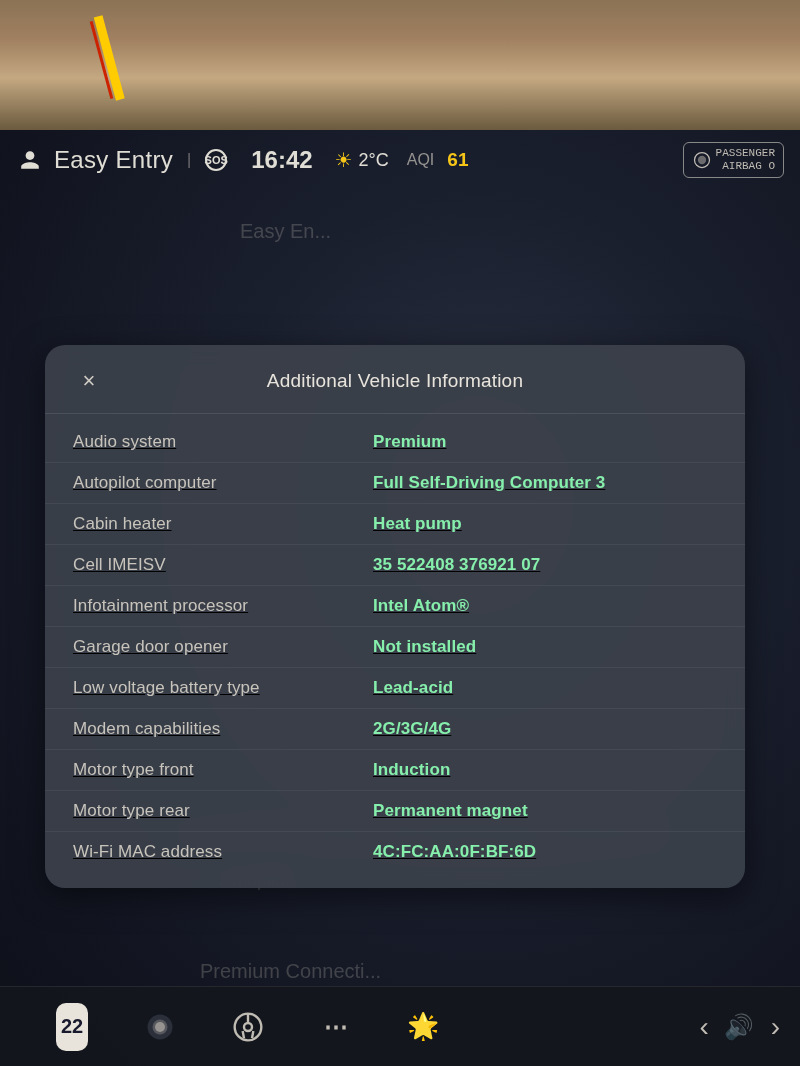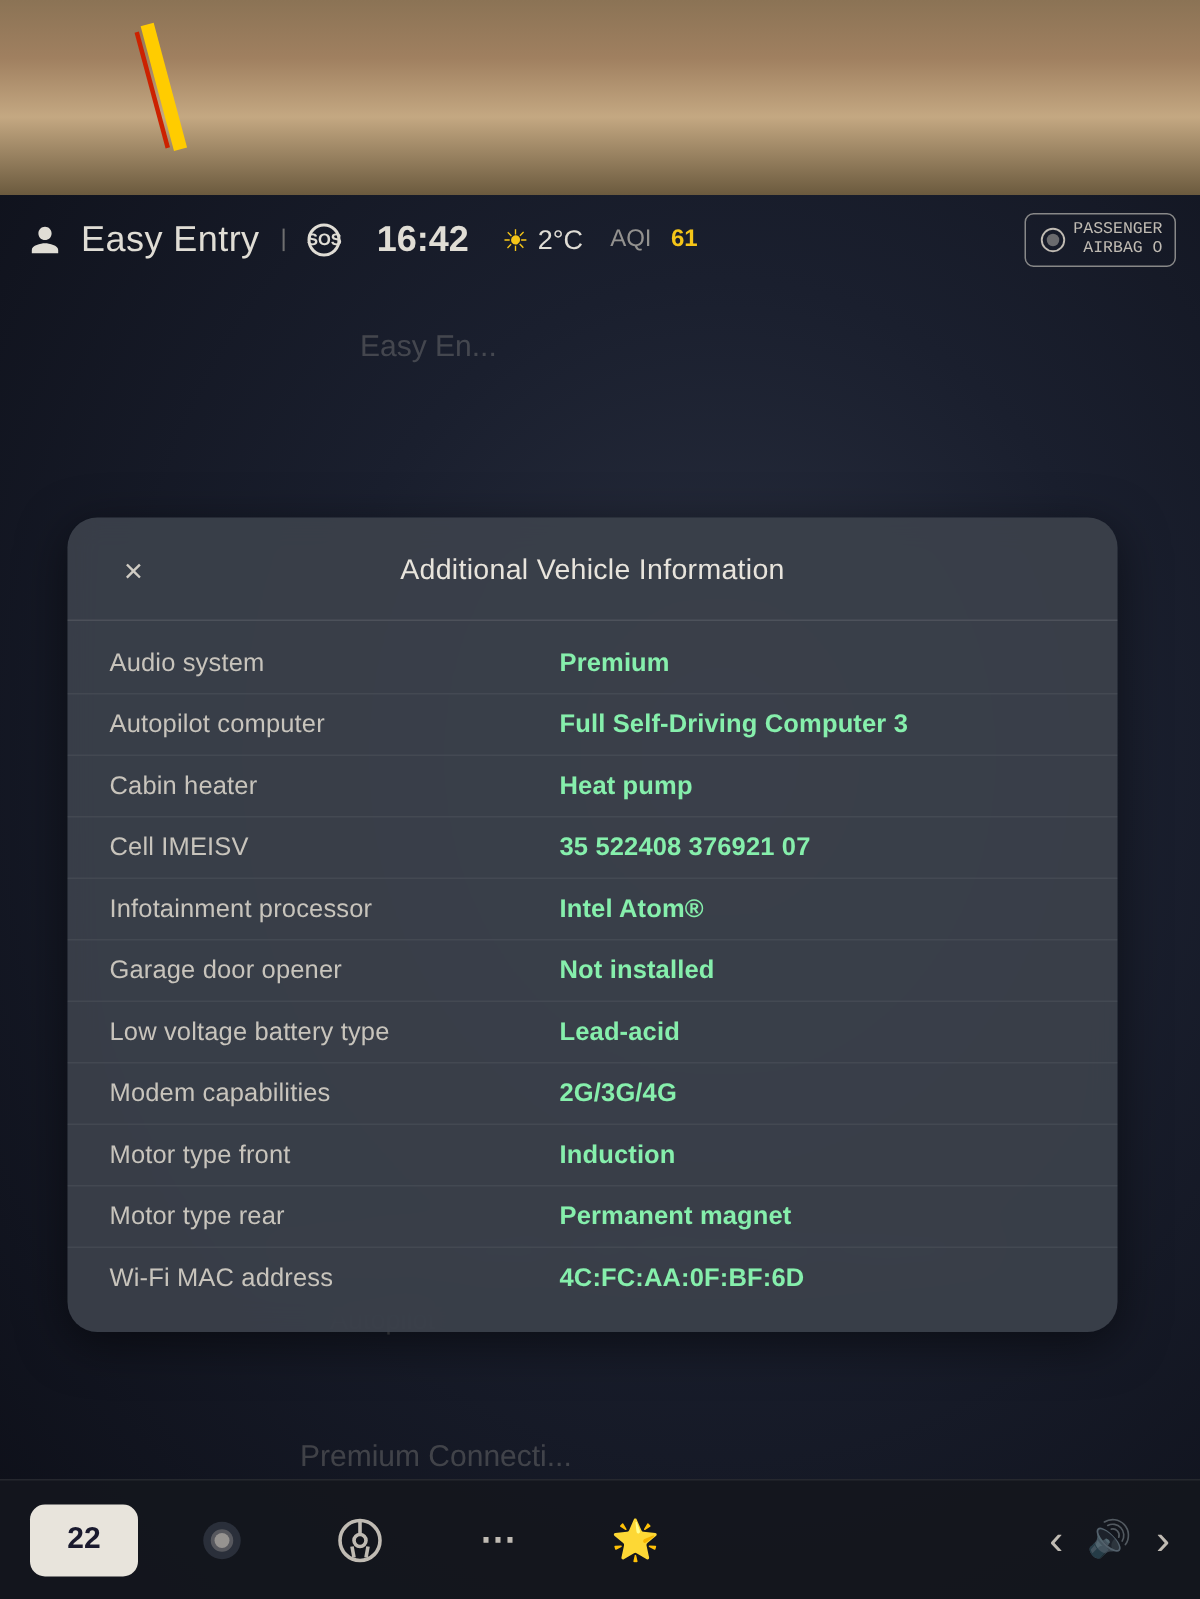--- a/index.html
+++ b/index.html
@@ -224,20 +224,21 @@
 
     .modal-body {
       padding: 8px 0 16px 0;
     }
 
     .info-row {
       display: flex;
       align-items: flex-start;
       padding: 10px 28px;
       border-bottom: 1px solid rgba(255,255,255,0.06);
+      text-decoration: underline;
     }
 
     .info-row:last-child {
       border-bottom: none;
     }
 
     .info-label {
       color: #c8c4bc;
       font-size: 17px;
       font-weight: 400;
@@ -262,28 +263,29 @@
       background: rgba(20, 22, 30, 0.95);
       display: flex;
       align-items: center;
       padding: 0 20px;
       gap: 20px;
       z-index: 30;
       border-top: 1px solid rgba(255,255,255,0.08);
     }
 
     .taskbar-icon {
-      width: 72px;
+      width: 32px;
       height: 48px;
       display: flex;
       align-items: center;
       justify-content: center;
       border-radius: 12px;
       cursor: pointer;
       font-size: 26px;
+      margin-left: 36px;
     }
 
     .calendar-icon-btn {
       background: #e8e4dc;
       color: #1a1a2e;
       font-size: 20px;
       font-weight: 700;
       border-radius: 10px;
     }
 
@@ -320,21 +322,21 @@
     </div>
     <span class="easy-entry-text">Easy Entry</span>
     <span style="color:rgba(200,195,185,0.5); margin: 0 4px;">|</span>
     <span class="sos-circle">SOS</span>
     <span class="time-display">16:42</span>
     <div class="weather-info">
       <span class="sun-icon">☀</span>
       <span>2°C</span>
     </div>
     <span style="color: rgba(200,195,185,0.7); font-size:16px; margin-left:8px;">AQI</span>
-    <span class="aqi-number" style="font-size:16px; margin-left:3px;">61</span>
+    <span class="aqi-number" style="font-size:19px; margin-left:3px;">61</span>
   </div>
   <div class="status-right">
     <div class="airbag-badge">
       <svg width="20" height="20" viewBox="0 0 24 24" fill="#c0bbb3">
         <circle cx="12" cy="12" r="9" stroke="#c0bbb3" stroke-width="1.5" fill="none"></circle>
         <circle cx="12" cy="12" r="5" fill="#c0bbb3" opacity="0.5"></circle>
       </svg>
       <span style="color:#c0bbb3; font-size:11px; line-height:1.2;font-family:Liberation Mono, monospace;">PASSENGER<br>AIRBAG O</span>
     </div>
   </div>

